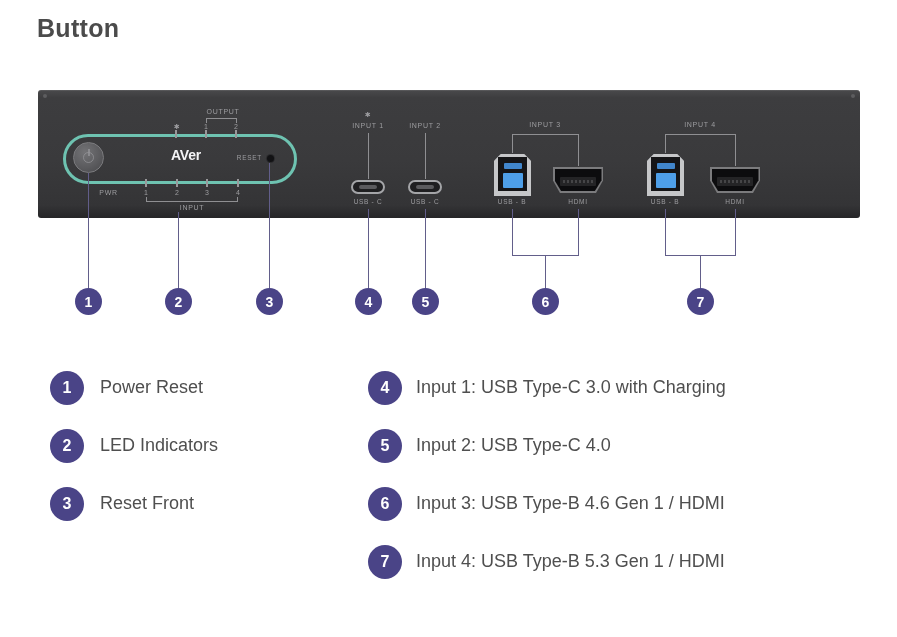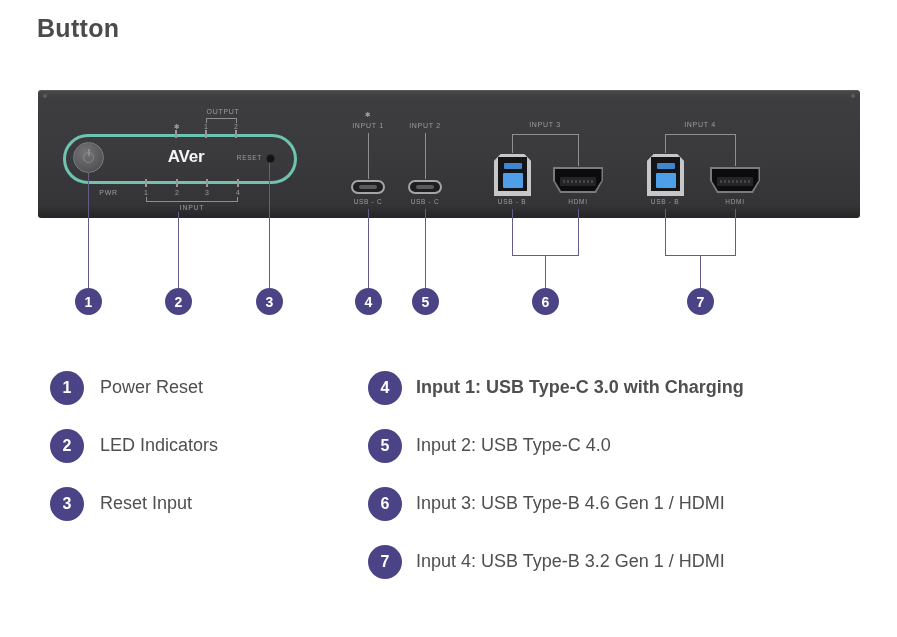--- a/index.html
+++ b/index.html
@@ -17,21 +17,21 @@
   .pill { position:absolute; left:63px; top:134px; width:234px; height:50px; border:3px solid #6ec3b1; border-radius:26px; }
   .led-tick { position:absolute; width:2px; height:8px; background:#98989a; }
 
   .pwr-btn { position:absolute; left:73px; top:142px; width:31px; height:31px; border-radius:50%;
              background:radial-gradient(circle at 38% 32%, #737376 0%, #5c5c5f 55%, #47474a 100%);
              border:1px solid #7b7b7e; }
   .pwr-ring { position:absolute; left:9px; top:9px; width:11px; height:11px; border:1.5px solid #96969a; border-radius:50%; opacity:0.75; }
   .pwr-bar { position:absolute; left:14px; top:6px; width:2px; height:7px; background:#96969a; opacity:0.75; }
 
   .brand { position:absolute; left:150px; top:147px; width:72px; text-align:center; color:#f4f4f6;
-           font-size:17px; font-weight:800; letter-spacing:-0.2px; }
+           font-size:14px; font-weight:800; letter-spacing:-0.2px; }
 
   .plabel { position:absolute; color:#9d9da0; font-size:7px; letter-spacing:0.7px; text-align:center; white-space:nowrap; }
   .pnum   { position:absolute; color:#9d9da0; font-size:7px; width:8px; text-align:center; }
 
   .silk { background:#8f8f92; }                 
   .callout-line { background:#625e8a; }          
   .v1 { position:absolute; width:1px; }
   .h1 { position:absolute; height:1px; }
 
   .bracket-top { position:absolute; border-top:1px solid #8f8f92; border-left:1px solid #8f8f92; border-right:1px solid #8f8f92; }
@@ -193,33 +193,33 @@
   <div>
     <div class="legend-circle" style="left:50px; top:371px;">1</div>
     <div class="legend-label" style="left:100px; top:377px;">Power Reset</div>
   </div>
   <div>
     <div class="legend-circle" style="left:50px; top:429px;">2</div>
     <div class="legend-label" style="left:100px; top:435px;">LED Indicators</div>
   </div>
   <div>
     <div class="legend-circle" style="left:50px; top:487px;">3</div>
-    <div class="legend-label" style="left:100px; top:493px;">Reset Input</div>
+    <div class="legend-label" style="left:100px; top:493px;">Reset Front</div>
   </div>
 
   <div>
     <div class="legend-circle" style="left:368px; top:371px;">4</div>
-    <div class="legend-label" style="left:416px; top:377px;font-weight:bold;">Input 1: USB Type-C 3.0 with Charging</div>
+    <div class="legend-label" style="left:416px; top:377px;">Input 1: USB Type-C 3.0 with Charging</div>
   </div>
   <div>
     <div class="legend-circle" style="left:368px; top:429px;">5</div>
     <div class="legend-label" style="left:416px; top:435px;">Input 2: USB Type-C 4.0</div>
   </div>
   <div>
     <div class="legend-circle" style="left:368px; top:487px;">6</div>
     <div class="legend-label" style="left:416px; top:493px;">Input 3: USB Type-B 4.6 Gen 1 / HDMI</div>
   </div>
   <div>
     <div class="legend-circle" style="left:368px; top:545px;">7</div>
-    <div class="legend-label" style="left:416px; top:551px;">Input 4: USB Type-B 3.2 Gen 1 / HDMI</div>
+    <div class="legend-label" style="left:416px; top:551px;">Input 4: USB Type-B 5.3 Gen 1 / HDMI</div>
   </div>
 
 </div>
 
 </body></html>

